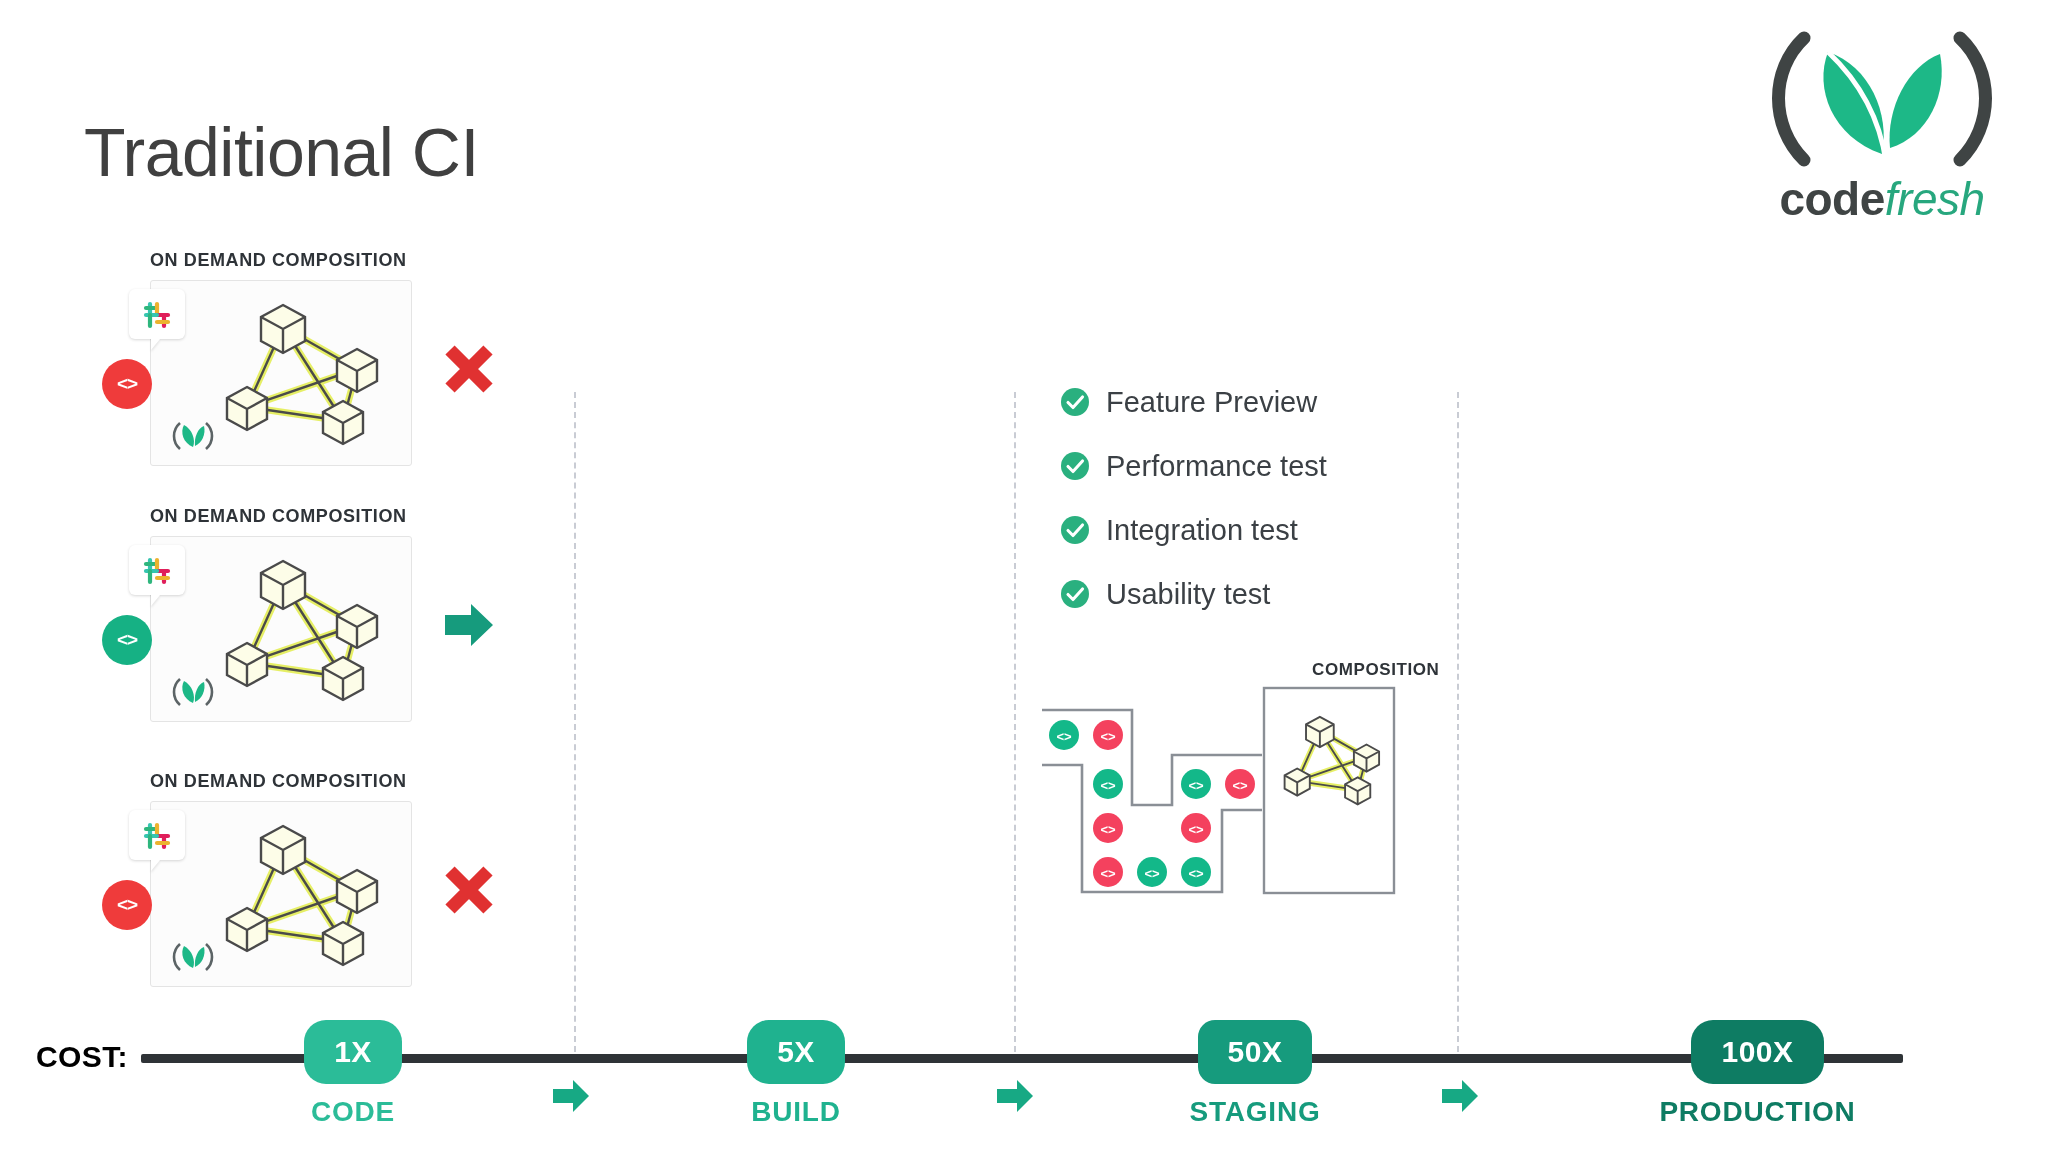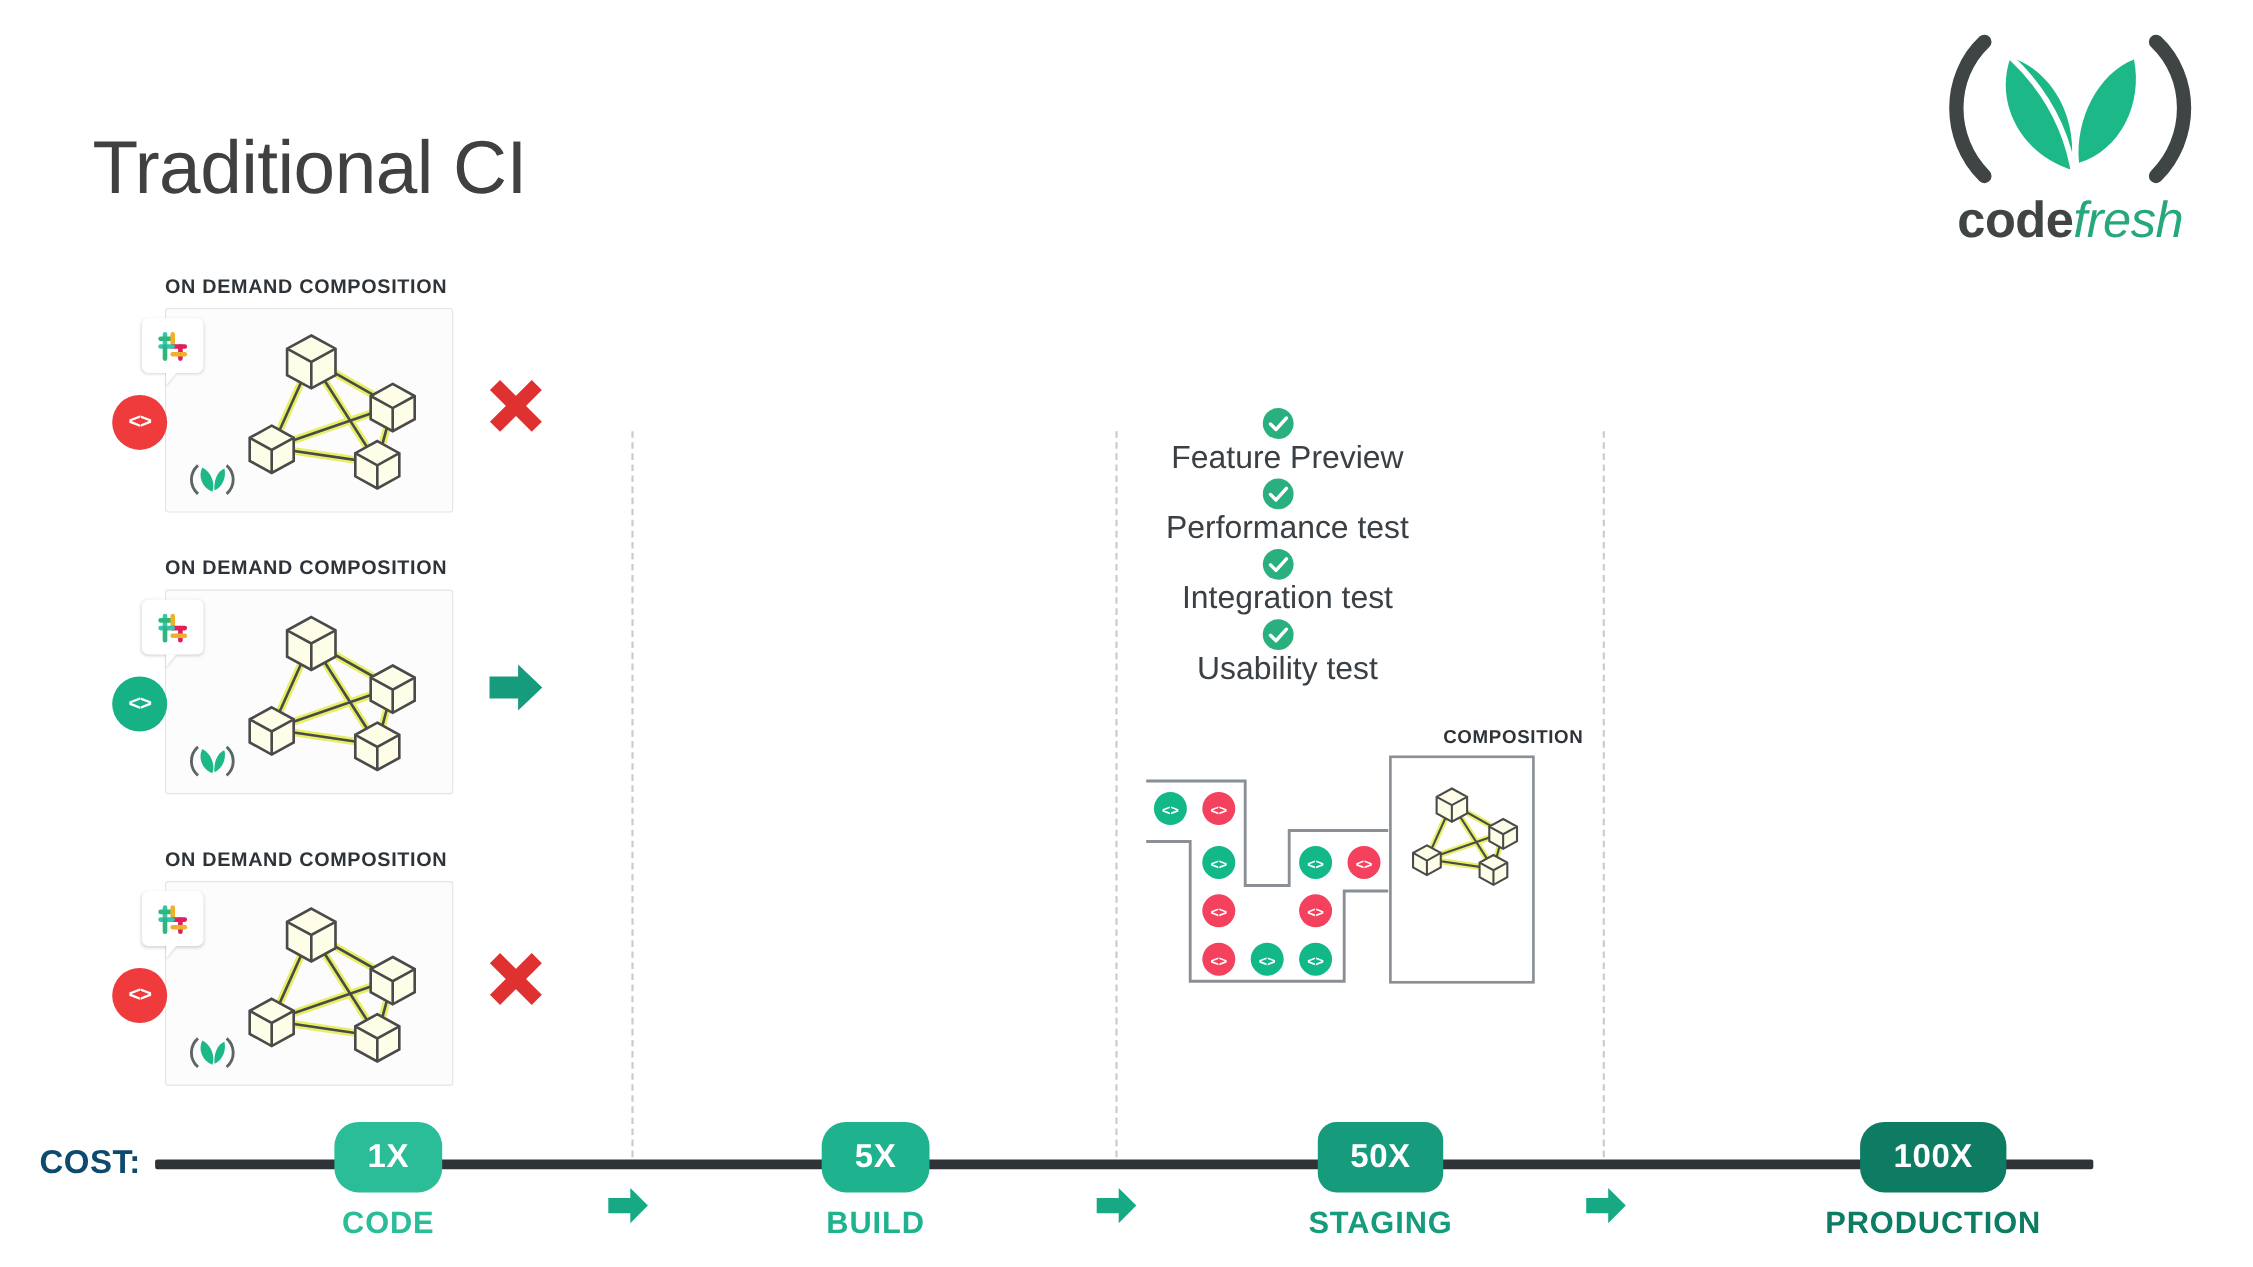--- a/index.html
+++ b/index.html
@@ -84,39 +84,39 @@
   .mini-logo { position:absolute; left:18px; bottom:12px; width:48px; height:34px; }
 
   
   .graph { position:absolute; left:56px; top:10px; }
 
   
   .verdict { position:absolute; left:286px; top:56px; width:64px; height:64px; }
 
   
   #checklist { position:absolute; left:1060px; top:370px; }
-  .check-row { display:flex; align-items:center; height:64px;flex-direction:column; }
+  .check-row { display:flex; align-items:center; height:64px; }
   .check-row .bullet { width:30px; height:30px; margin-right:16px; flex:0 0 auto; }
   .check-row .ctext {
     font-size:29px; color:#3b4045; font-weight:400; white-space:nowrap;
     font-family:"Liberation Sans", sans-serif;
   }
 
   
   #staging-diagram { position:absolute; left:1040px; top:660px; width:400px; height:260px; }
   #staging-diagram .comp-caption {
     position:absolute; left:272px; top:0; font-size:17px; font-weight:700;
     color:#2e3338; letter-spacing:0.6px; white-space:nowrap;
   }
 
   
   #cost-timeline { position:absolute; left:0; top:1020px; width:2048px; height:132px; }
   #cost-label {
     position:absolute; left:36px; top:20px;
-    font-size:30px; font-weight:700; color:#0c4a6e; letter-spacing:0.4px;
+    font-size:30px; font-weight:700; color:#000000; letter-spacing:0.4px;
   }
   #cost-rail {
     position:absolute; left:141px; top:34px; width:1762px; height:9px;
     background:#2f3337; border-radius:2px;
   }
   .stage-node { position:absolute; top:0; text-align:center; }
   .stage-pill {
     display:inline-block; color:#ffffff; font-size:30px; font-weight:700;
     letter-spacing:0.5px; line-height:1; padding:17px 30px; border-radius:22px;
     white-space:nowrap;

